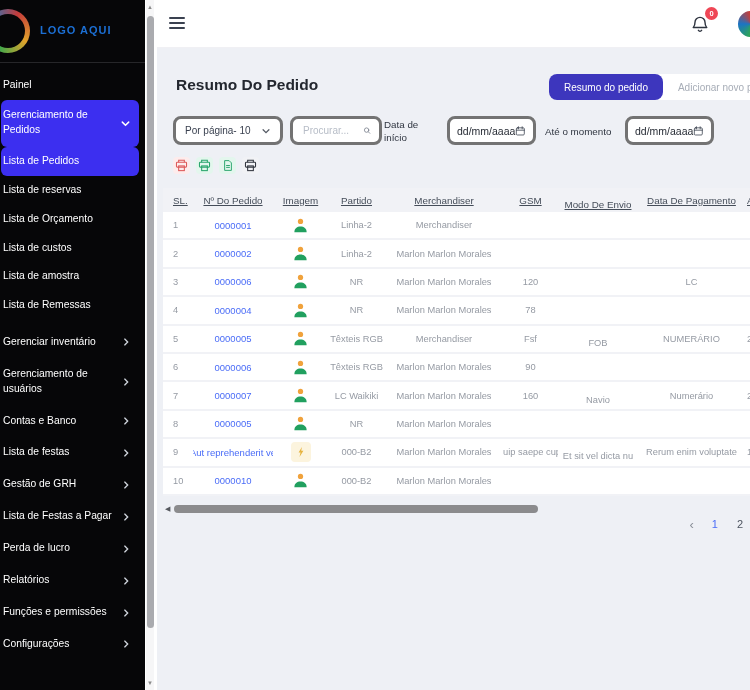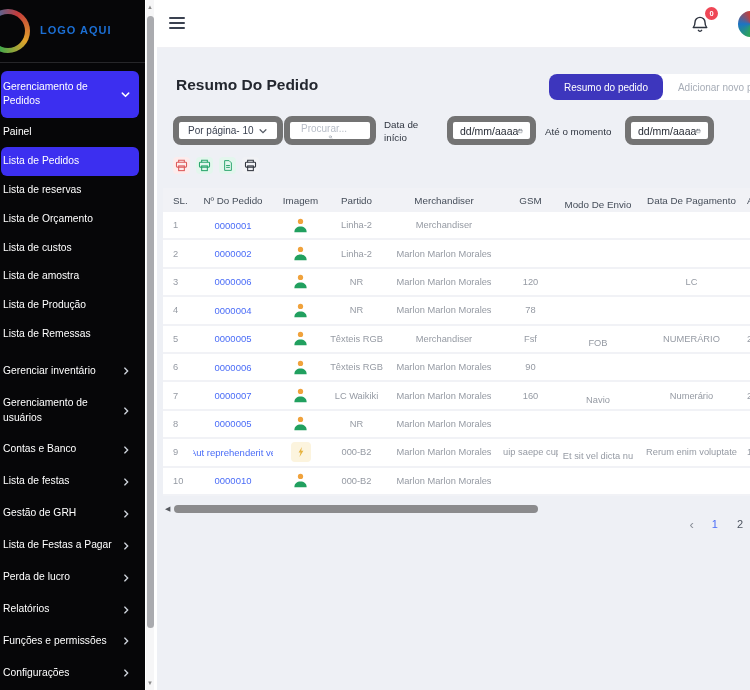--- a/index.html
+++ b/index.html
@@ -42,41 +42,41 @@
 
   .content{position:absolute;left:157px;right:0;top:48px;bottom:0;background:#eef0f5;}
 
   .page-title{position:absolute;left:19px;top:28px;margin:0;font-size:15.5px;font-weight:700;color:#23272f;}
   .tabs{position:absolute;left:392px;top:26px;height:26px;display:flex;align-items:center;background:#fff;border-radius:8px;width:270px;}
   .tab{font-size:10px;padding:0 15px;height:26px;display:flex;align-items:center;white-space:nowrap;cursor:pointer;border-radius:8px;color:#a7adb7;}
   .tab.active{background:var(--tab-active,#3d36bd);color:#fff;}
 
   
   .filters{position:absolute;left:0;top:68px;width:100%;height:32px;}
-  .fbox{position:absolute;height:29px;background:#fff;border:6px solid #737373;border-radius:8px;
+  .fbox{position:absolute;height:29px;background:#fff;border:3px solid #737373;border-radius:8px;
     display:flex;align-items:center;font-size:10px;color:#3a4150;cursor:pointer;}
   .per-page{left:16px;width:110px;justify-content:space-between;padding:0 9px;}
-  .search-box{left:127px;width:92px;padding:0 8px;justify-content:center;flex-direction:column;}
+  .search-box{left:133px;width:92px;padding:0 8px;justify-content:center;}
   .search-box input{border:none;outline:none;width:62px;font-size:10px;color:#3a4150;font-family:inherit;background:transparent;}
   .search-box input::placeholder{color:#b7bdc7;}
   .flabel{position:absolute;font-size:9.8px;color:#2f3540;line-height:1.3;top:50%;transform:translateY(-50%);}
   .lbl-start{left:227px;width:46px;}
   .lbl-until{left:388px;white-space:nowrap;}
   .date-box{justify-content:space-between;padding:0 7px;font-size:10.5px;color:#272c35;}
   .date-1{left:290px;width:89px;}
   .date-2{left:468px;width:89px;}
 
   
   .exports{position:absolute;left:16px;top:109px;display:flex;gap:6px;}
   .exp-btn{width:17px;height:17px;border-radius:4px;display:flex;align-items:center;justify-content:center;cursor:pointer;border:none;padding:0;}
 
   
   .table-wrap{position:absolute;left:6px;top:140px;width:587px;overflow:hidden;}
   .trow{display:flex;align-items:center;}
-  .thead{height:24px;background:#f1f2f6;font-size:9.8px;color:#454d59;font-weight:500;}
+  .thead{height:24px;background:#f1f2f6;font-size:9.8px;color:#454d59;font-weight:500;text-decoration:underline;}
   .tbody-row{height:28.4px;background:#fff;border-bottom:2px solid #f1f2f6;font-size:9.3px;color:#959aa3;}
   .cell{flex:none;display:flex;align-items:center;justify-content:center;overflow:hidden;white-space:nowrap;padding:0 2px;}
   .c-sl{width:30px;justify-content:flex-start;padding-left:10px;}
   .c-order{width:80px;}
   .c-img{width:55px;text-align:right;}
   .c-partido{width:57px;}
   .c-merch{width:118px;text-align:center;}
   .c-gsm{width:55px;}
   .c-envio{width:80px;margin-top:8px;}
   .c-pag{width:107px;}
@@ -99,48 +99,45 @@
 </head>
 <body>
 
 <aside class="sidebar">
   <div class="logo-row">
     <span class="logo-circle"></span>
     <span class="logo-text">LOGO AQUI</span>
   </div>
   <div class="side-divider"></div>
   <nav id="sidebar-nav">
+      <div class="side-item">
+        <span class="side-label">Painel</span>
+      </div>
       <div class="side-item active arrowed">
         <span class="side-label">Gerenciamento de Pedidos</span>
         <span class="chev">
           <svg width="11" height="11" viewBox="0 0 12 12" fill="none" stroke="#ffffff" stroke-width="1.6" stroke-linecap="round">
             <path d="M2.5 4.5 6 8l3.5-3.5"></path>
           </svg>
         </span>
       </div>
-      <div class="side-item">
-        <span class="side-label">Painel</span>
-      </div>
       <div class="side-item active">
         <span class="side-label">Lista de Pedidos</span>
       </div>
       <div class="side-item">
         <span class="side-label">Lista de reservas</span>
       </div>
       <div class="side-item">
         <span class="side-label">Lista de Orçamento</span>
       </div>
       <div class="side-item">
         <span class="side-label">Lista de custos</span>
       </div>
       <div class="side-item">
         <span class="side-label">Lista de amostra</span>
-      </div>
-      <div class="side-item">
-        <span class="side-label">Lista de Produção</span>
       </div>
       <div class="side-item">
         <span class="side-label">Lista de Remessas</span>
       </div>
       <div class="side-item arrowed gap">
         <span class="side-label">Gerenciar inventário</span>
         <span class="chev">
           <svg width="10" height="10" viewBox="0 0 12 12" fill="none" stroke="#cfd4dc" stroke-width="1.6" stroke-linecap="round">
             <path d="M4.5 2.5 8 6l-3.5 3.5"></path>
           </svg>

